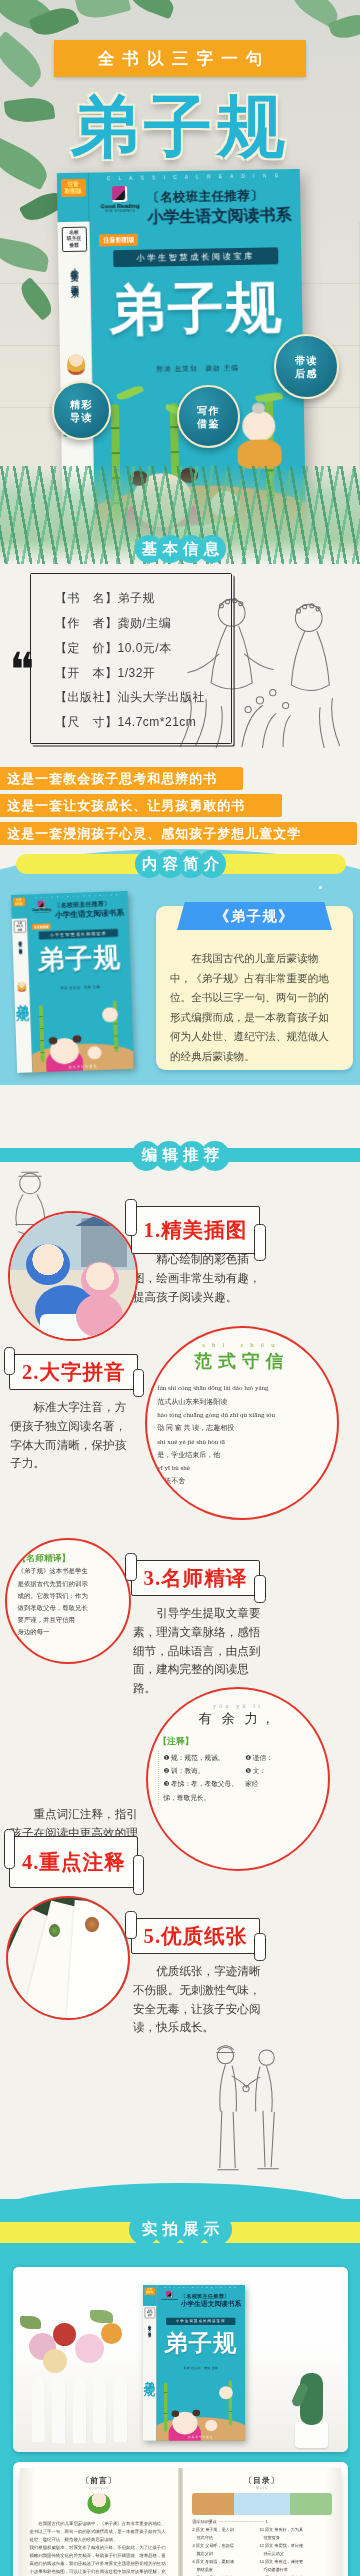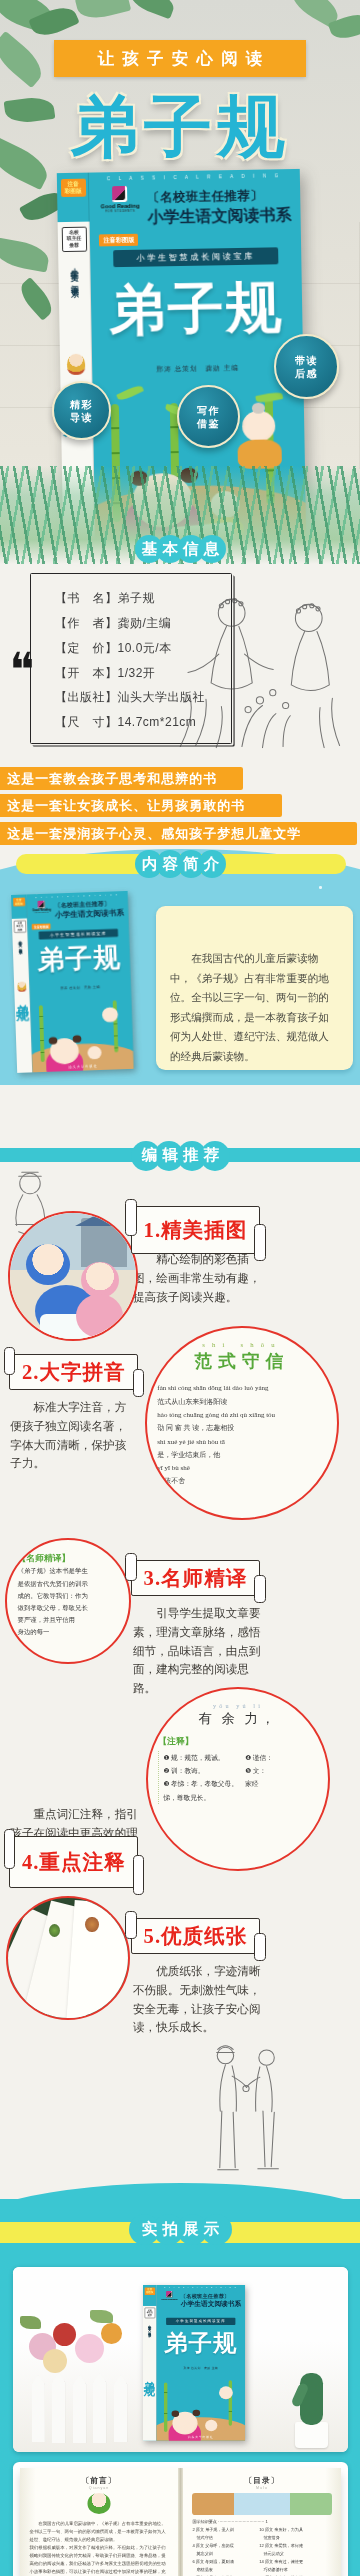--- a/index.html
+++ b/index.html
@@ -135,21 +135,21 @@
   <div class="leaf" style="left:-12.4px;top:149px;width:62px;height:29px;background:#6FA877;transform:rotate(26deg)"></div>
   <div class="leaf" style="left:20.6px;top:196px;width:44px;height:20.6px;background:#4E8A5C;transform:rotate(-30deg)"></div>
   <div class="leaf" style="left:-5.2px;top:242px;width:54px;height:26px;background:#79AD80;transform:rotate(10deg)"></div>
   <div class="leaf" style="left:15.5px;top:289px;width:41px;height:19.6px;background:#5E9A68;transform:rotate(48deg)"></div>
   <div class="leaf" style="left:77px;top:-8.2px;width:52px;height:25px;background:#84B489;transform:rotate(-14deg)"></div>
   <div class="leaf" style="left:129px;top:-10.3px;width:46px;height:21.6px;background:#5E9A68;transform:rotate(20deg)"></div>
   <div class="leaf" style="left:289px;top:-7.2px;width:52px;height:24px;background:#84B489;transform:rotate(30deg)"></div>
   <div class="leaf" style="left:330px;top:15.5px;width:41px;height:20.6px;background:#6FA877;transform:rotate(-20deg)"></div>
 
   <div class="ribbon">
-    <span class="txt">让孩子安心阅读</span>
+    <span class="txt">全书以三字一句</span>
   </div>
 
   <div class="big-title">弟子规</div>
 
   <div class="book" style="left:60px;top:171px;transform:rotate(-1deg)">
     <div class="spine">
       <div class="sp-ed pre">注音
 彩图版</div>
       <div class="sp-rec pre">名校
 班主任
@@ -303,20 +303,21 @@
         <div class="kid-head" style="left:38px;bottom:15.5px;width:60px;height:54px"></div>
         <div class="hair" style="left:36px;bottom:57px;width:17.5px;height:15.5px"></div>
         <div class="hair" style="left:86px;bottom:59px;width:17.5px;height:15.5px"></div>
         <div class="kid-head" style="right:66px;bottom:23px;width:29px;height:27px"></div>
         <div class="cv-pub">汕头大学出版社</div>
       </div>
     </div>
   </div>
 
   <div class="intro-card"></div>
+  <div class="intro-ribbon">《弟子规》</div>
   <div class="intro-body">在我国古代的儿童后蒙读物中，《弟子规》占有非常重要的地位。全书以三字一句、两句一韵的形式编撰而成，是一本教育孩子如何为人处世、遵纪守法、规范做人的经典后蒙读物。</div>
 
   <div class="band" style="top:1148px;height:14.4px;background:#3BC6D2"></div>
   <div class="bub" style="left:0;top:1140px;width:361px;height:31px">
     <div class="c" style="width:30px;height:30px"></div>
       <div class="c" style="width:30px;height:30px"></div>
     <div class="c" style="width:30px;height:30px"></div>
       <div class="c" style="width:30px;height:30px"></div>
     <div class="lbl">编辑推荐</div>
   </div>

